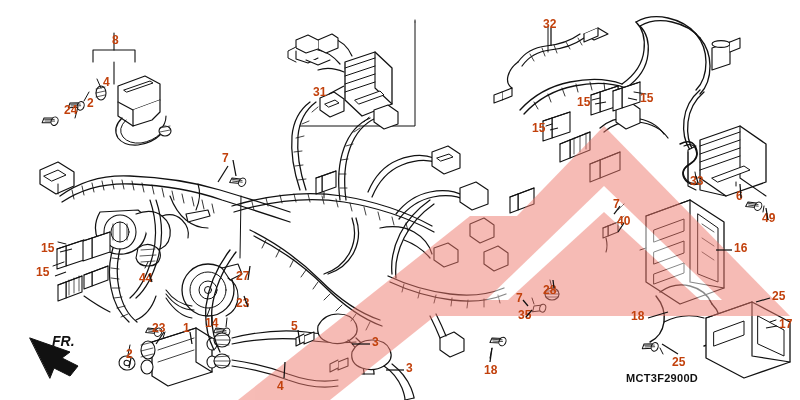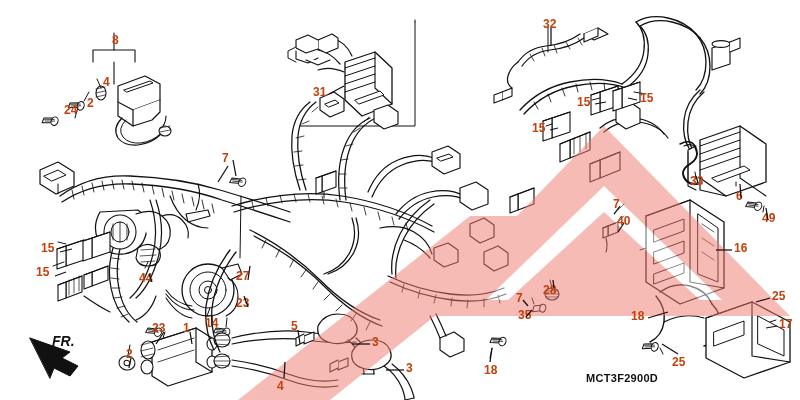--- a/index.html
+++ b/index.html
@@ -4,21 +4,21 @@
 <style>
   html,body{margin:0;padding:0;background:#fff;}
   body{width:800px;height:400px;overflow:hidden;position:relative;
        font-family:"Liberation Sans", sans-serif;}
   #stage{position:relative;width:800px;height:400px;background:#ffffff;}
   #stage svg{position:absolute;left:0;top:0;}
   .callout{position:absolute;font-family:"Liberation Sans",sans-serif;
            font-size:12px;font-weight:bold;color:#c2410c;line-height:1;
            letter-spacing:0.2px;white-space:nowrap;}
   .partcode{position:absolute;font-size:11px;font-weight:bold;color:#111;
-            letter-spacing:0.3px;font-family:"Liberation Sans",sans-serif;}
+            letter-spacing:0.3px;font-family:"Liberation Sans",sans-serif;margin-left:40px;}
   .frlabel{position:absolute;font-size:14px;font-weight:bold;font-style:italic;
            color:#111;font-family:"Liberation Sans",sans-serif;}
   #wm{position:absolute;left:0;top:0;width:800px;height:400px;pointer-events:none;}
   #wmtext{position:absolute;left:0;top:316px;width:800px;height:56px;
           font-family:"Liberation Sans",sans-serif;font-size:52px;font-weight:bold;
           letter-spacing:1px;text-align:center;line-height:56px;
           background:linear-gradient(90deg,#e8b23a 0%,#e2a832 14%,#dba a 18%,
              #e09a5a 24%,#e8796a 32%,#ef6a63 40%,#f07f74 50%,#ea7068 58%,
              #d98a82 66%,#a8a0a0 74%,#8a8a8c 82%,#7e7e80 92%,#77777a 100%);
           -webkit-background-clip:text;background-clip:text;color:transparent;

